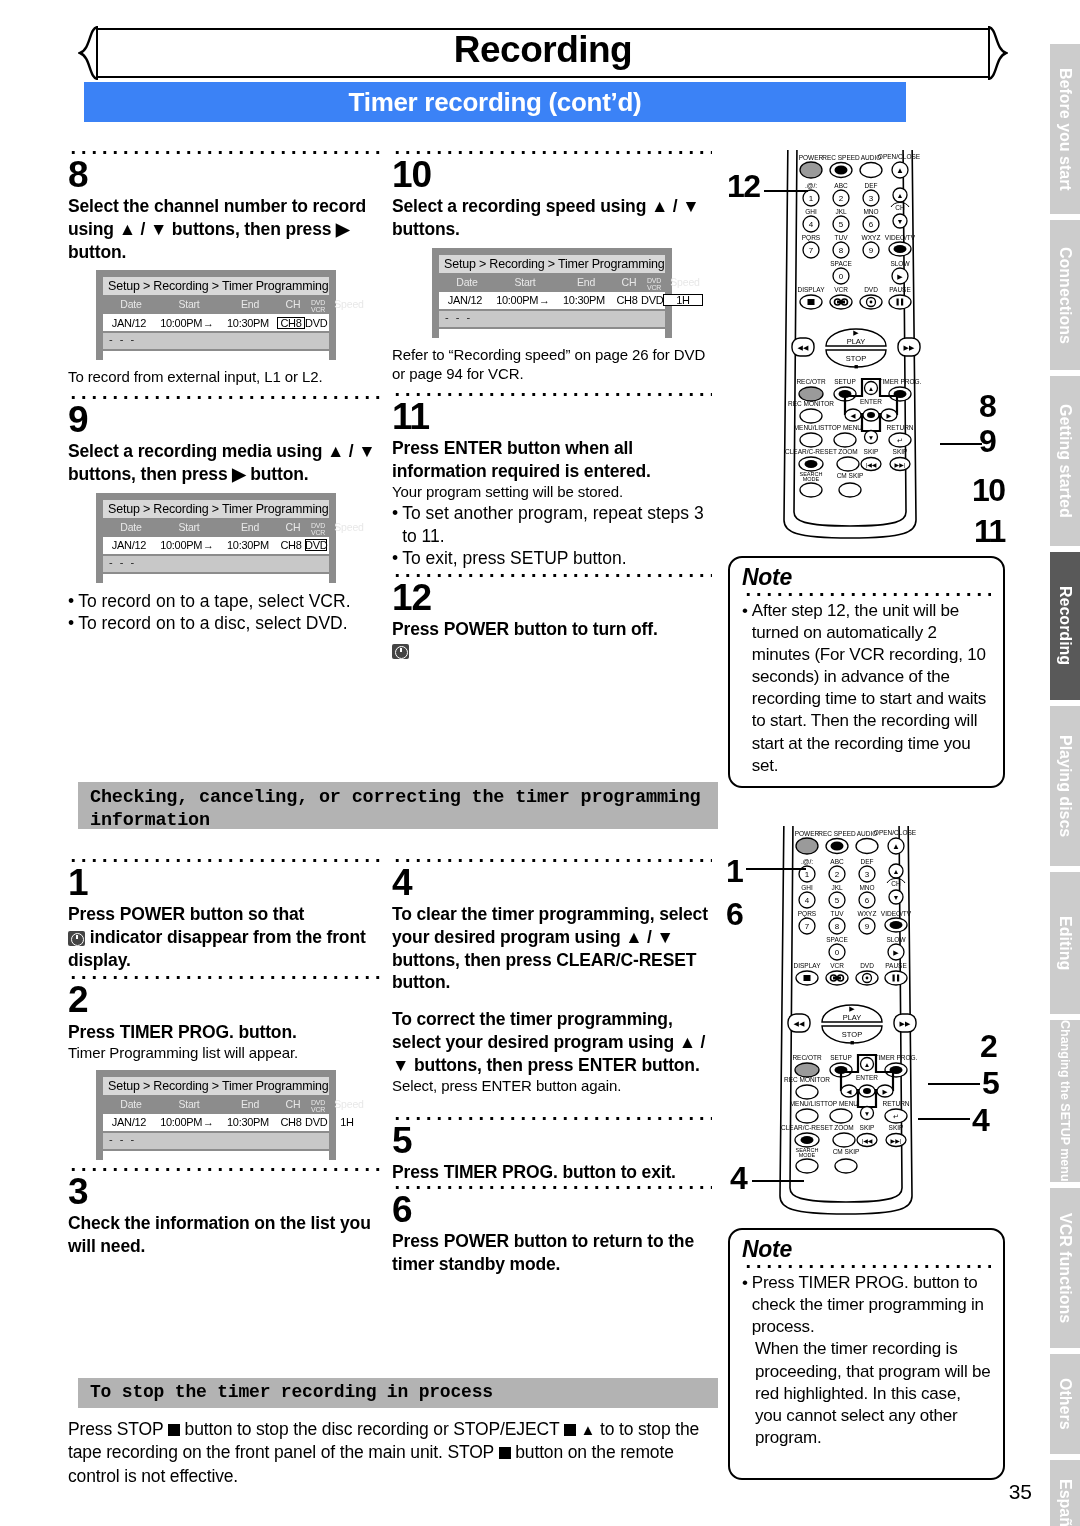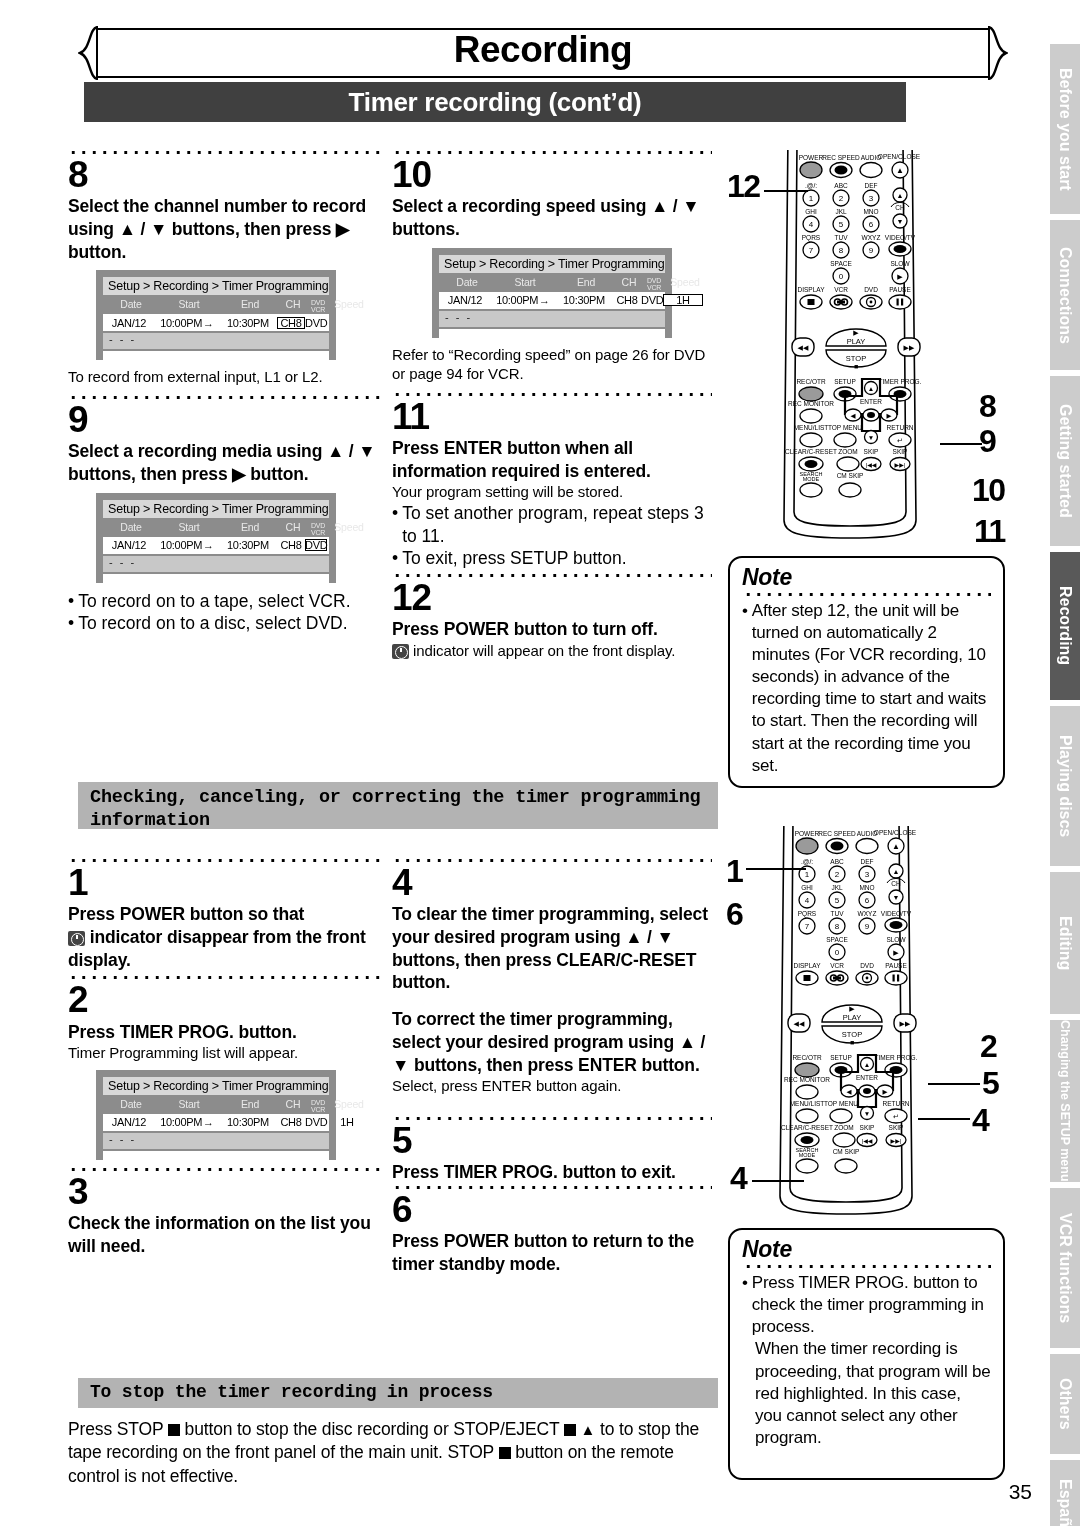--- a/index.html
+++ b/index.html
@@ -25,21 +25,21 @@
     font-size: 37px; font-weight: bold; letter-spacing: -0.5px;
     font-family: "Liberation Sans", sans-serif;
   }
   .brace { position: absolute; top: 2px; width: 22px; height: 54px; }
   .brace svg { display:block; }
   .brace.left { left: 0px; }
   .brace.right { right: 0px; }
 
   .section-bar {
     position: absolute; left: 84px; top: 82px; width: 822px; height: 40px;
-    background: #404040; color: #fff;
+    background: #3b82f6; color: #fff;
     display: flex; align-items: center; justify-content: center; text-align: right;
   }
   .section-bar span { font-size: 26px; font-weight: bold; letter-spacing: -0.3px; }
 
   
   .col { position: absolute; }
   .col-a { left: 68px;  top: 150px; width: 318px; }
   .col-b { left: 392px; top: 150px; width: 320px; }
 
   .dotrule {
@@ -327,21 +327,20 @@
     <div class="bullet">
         <span class="dot">•</span>
         <span>To exit, press SETUP button.</span>
       </div>
 
     <div class="dotrule" style="margin-top:3px"></div>
     <div class="stepnum">12</div>
     <div class="bold-text">Press POWER button to turn off.</div>
     <div class="plain-text">
       <span class="clockicon"></span>
-      <span>indicator will appear on the front display.</span>
     </div>
   </div>
 
   <div class="subhead" id="subhead-checking">Checking, canceling, or correcting the timer programming information</div>
 
   <div class="col" style="left:68px; top:858px; width:318px;">
     <div class="dotrule"></div>
     <div class="stepnum">1</div>
     <div class="bold-text">
       <span>Press POWER button so that</span><br>

